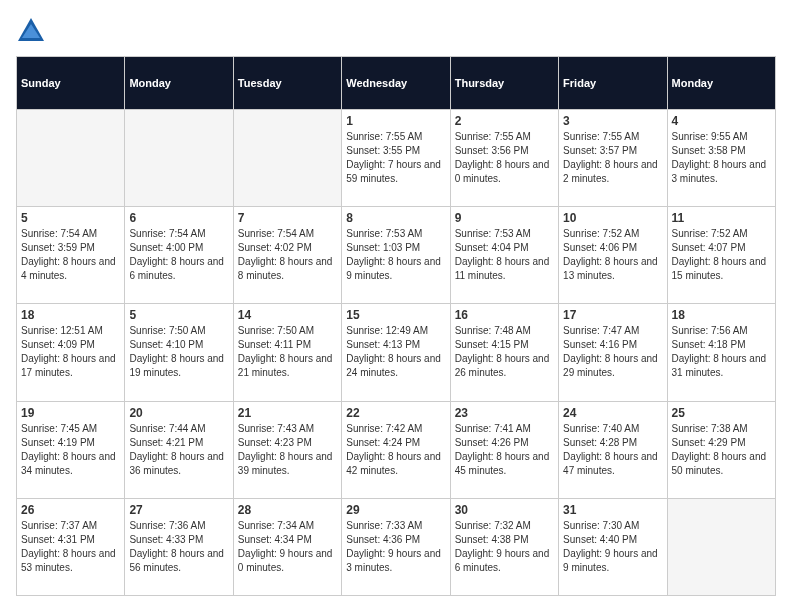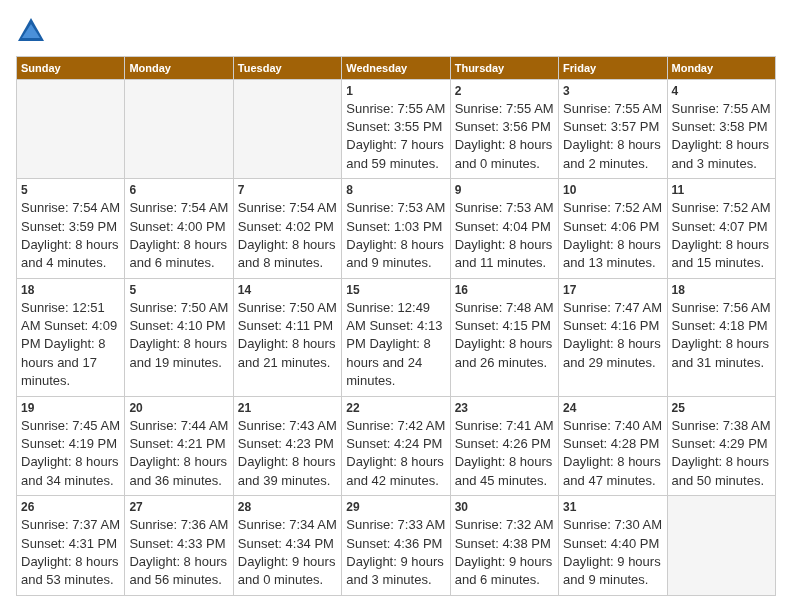--- a/index.html
+++ b/index.html
@@ -59,25 +59,25 @@
       font-size: 14px;
       color: #555;
     }
     .calendar {
       flex: 1;
       border-collapse: collapse;
       width: 100%;
       table-layout: fixed;
     }
     .calendar th {
-      background: #a16207;
+      background: #0f172a;
       color: #fff;
       font-size: 11px;
       font-weight: bold;
-      padding: 5px 4px;
+      padding: 20px 4px;
       text-align: left;
       border: 1px solid #ccc;
     }
     .calendar td {
       border: 1px solid #ccc;
       vertical-align: top;
       padding: 4px;
       font-size: 9px;
       color: #333;
       background: #fff;
@@ -86,21 +86,21 @@
     .calendar td.empty {
       background: #f5f5f5;
     }
     .day-number {
       font-size: 12px;
       font-weight: bold;
       margin-bottom: 2px;
       display: block;
     }
     .day-detail {
-      font-size: 13px;
+      font-size: 10px;
       line-height: 1.4;
       color: #333;
     }
   </style>
 </head>
 <body>
 
 <div class="page">
   <div class="header">
     <div class="logo">
@@ -152,21 +152,21 @@
           </td>
           <td>
             <span class="day-number">3</span>
             <div class="day-detail">Sunrise: 7:55 AM
 Sunset: 3:57 PM
 Daylight: 8 hours
 and 2 minutes.</div>
           </td>
           <td>
             <span class="day-number">4</span>
-            <div class="day-detail">Sunrise: 7:55 AM
+            <div class="day-detail">Sunrise: 9:55 AM
 Sunset: 3:58 PM
 Daylight: 8 hours
 and 3 minutes.</div>
           </td>
         </tr>
         <tr>
           <td>
             <span class="day-number">5</span>
             <div class="day-detail">Sunrise: 7:54 AM
 Sunset: 3:59 PM

